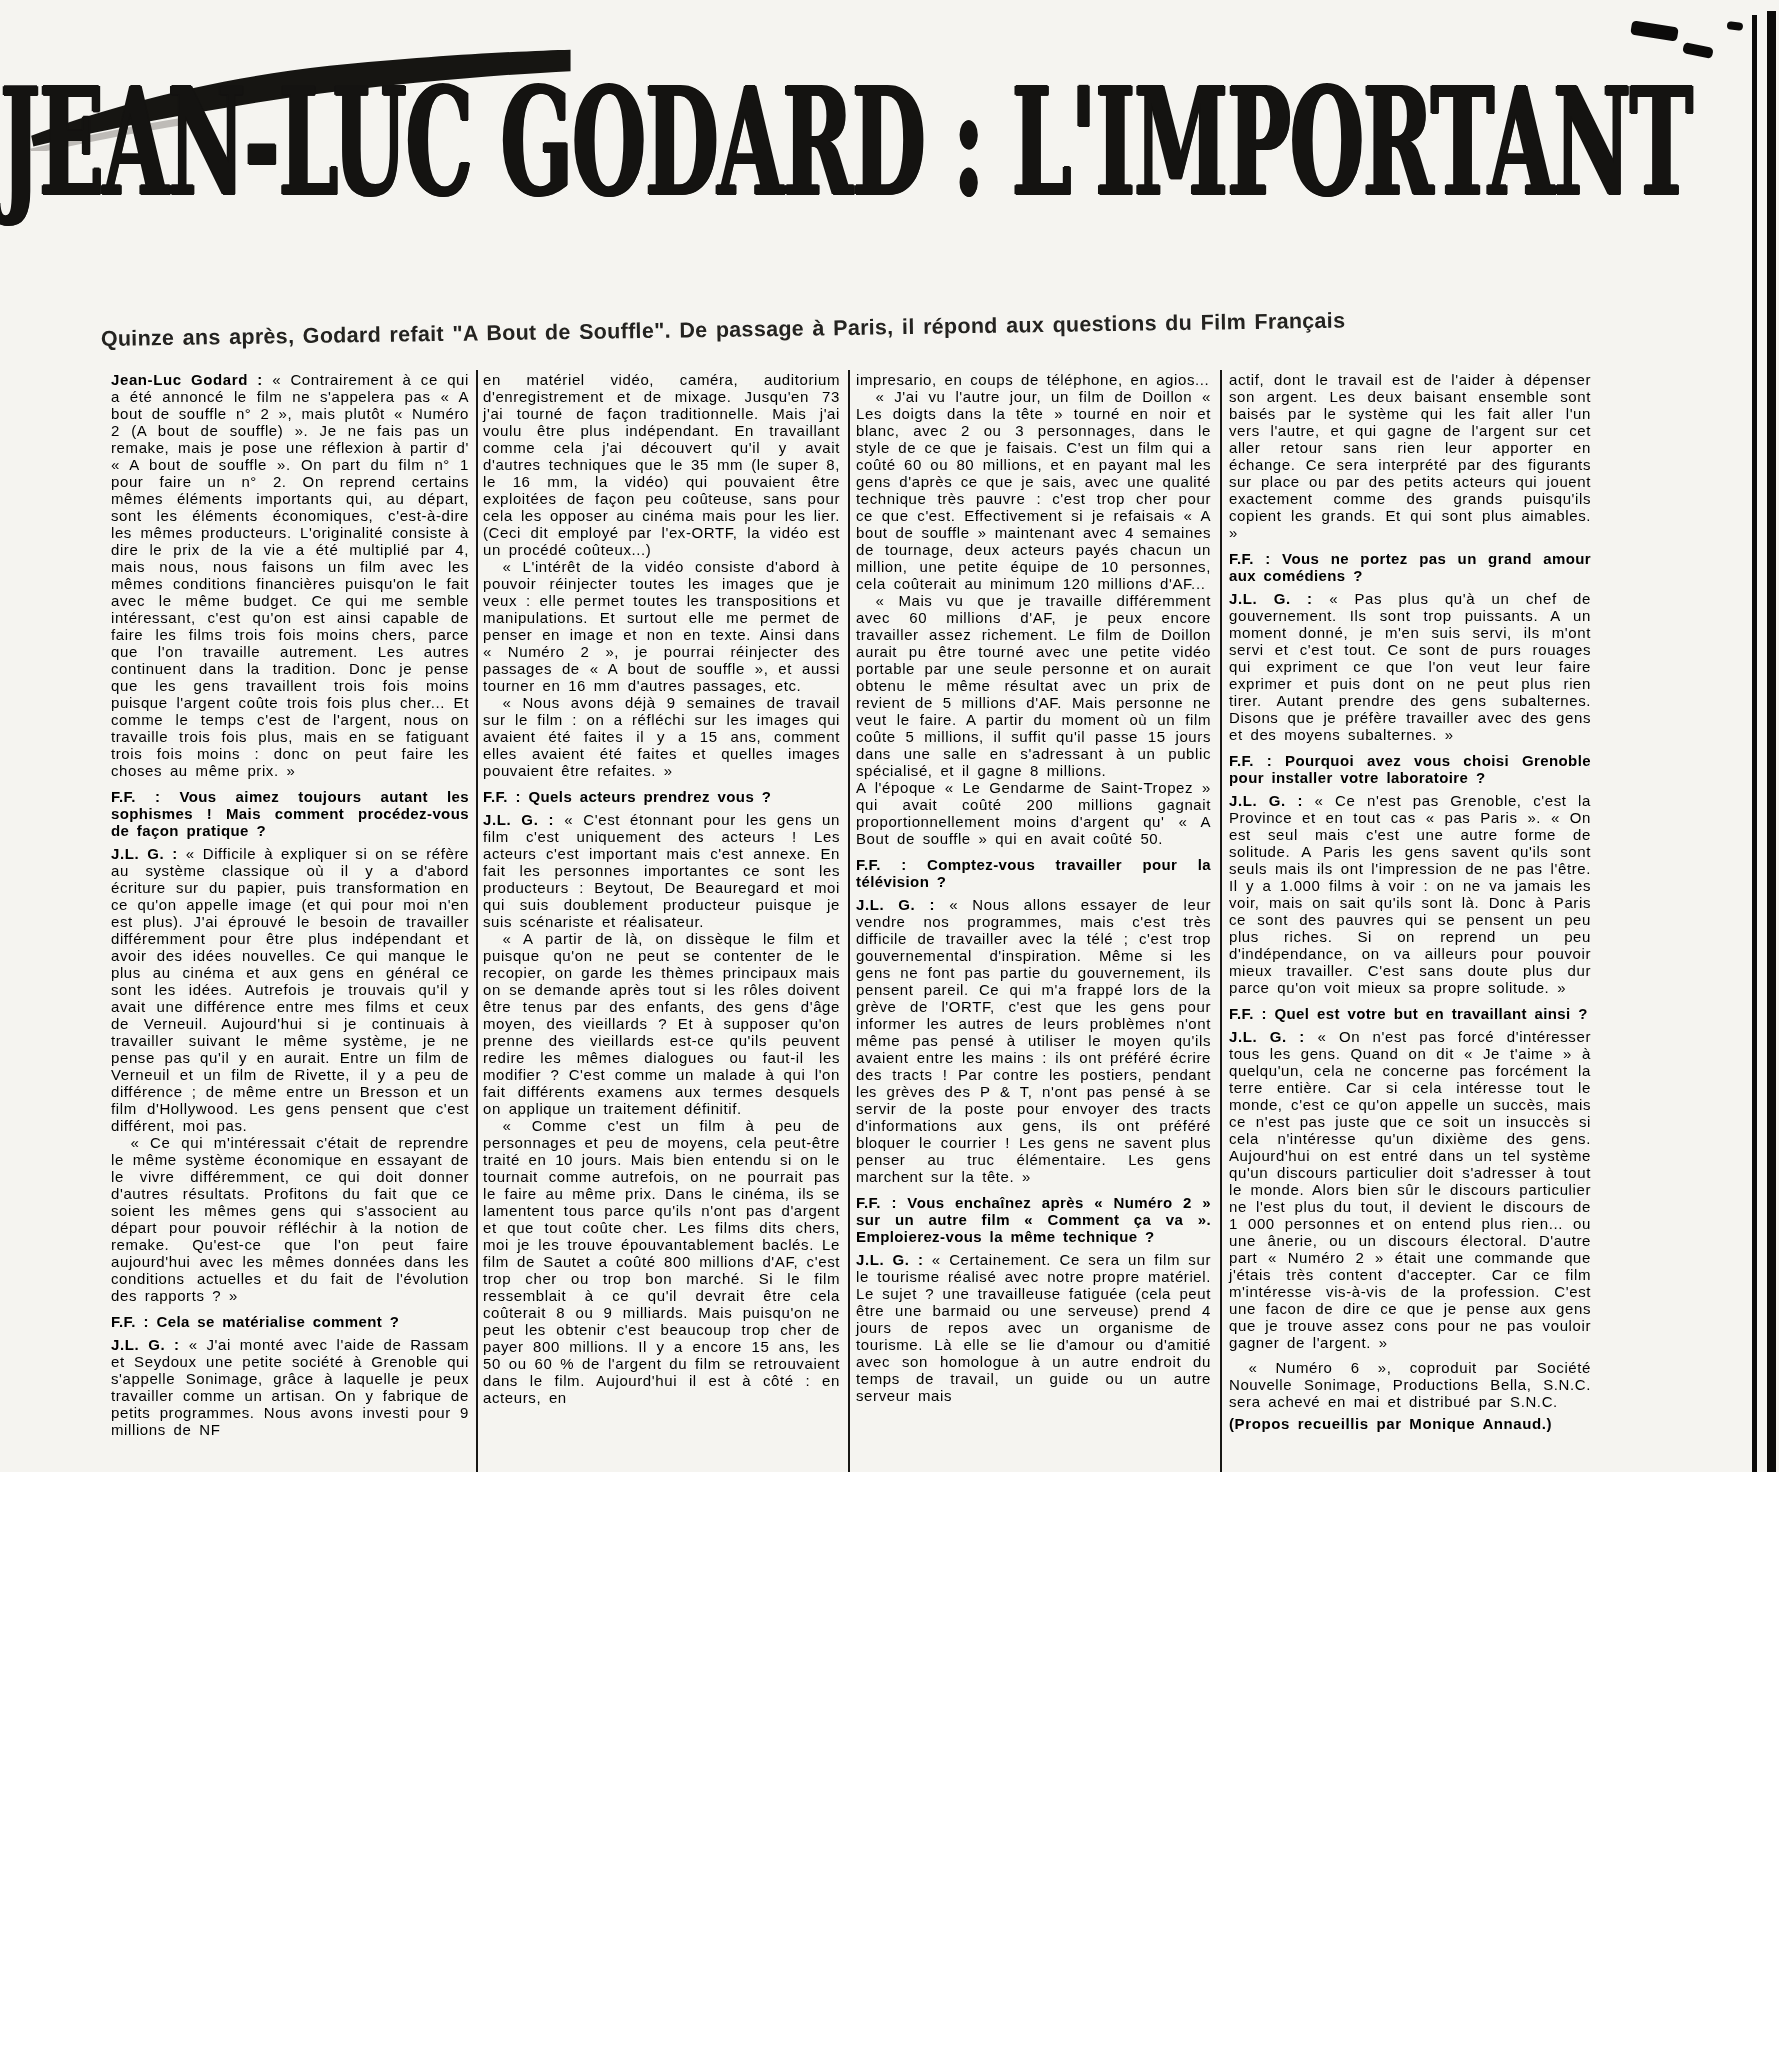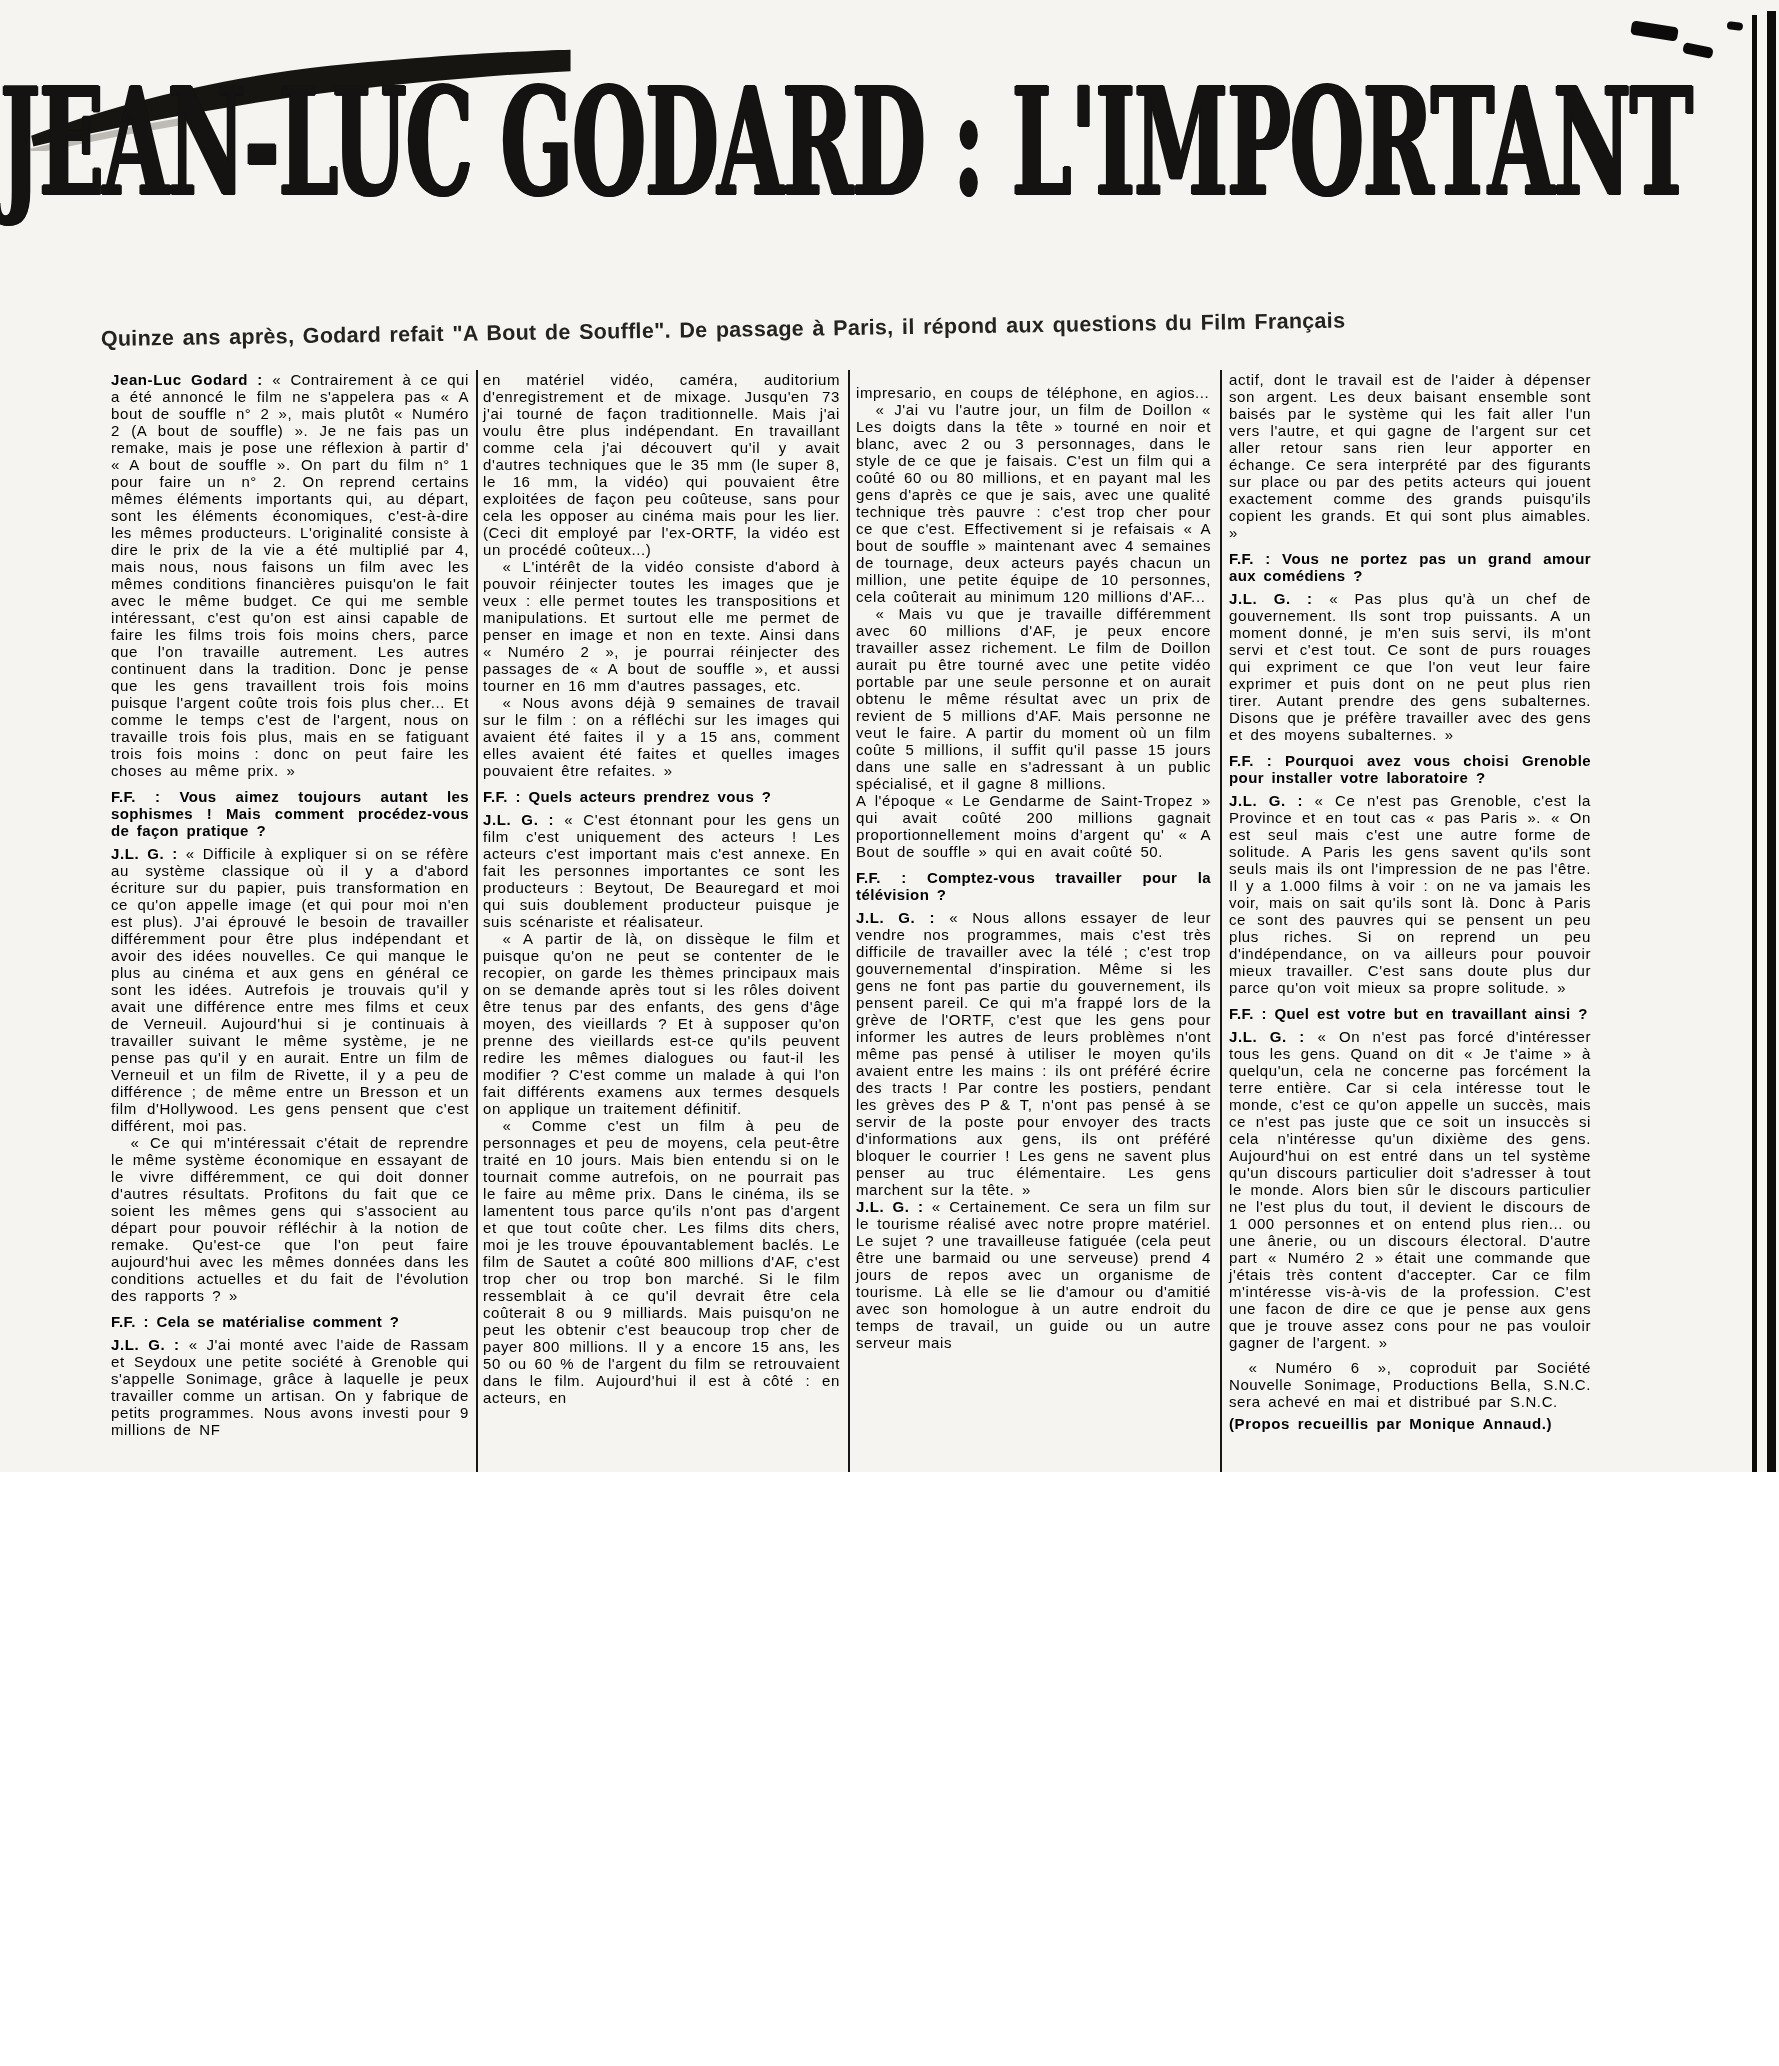--- a/index.html
+++ b/index.html
@@ -39,21 +39,21 @@
   
   .column{
     position:absolute;top:371px;
     font-size:15px;line-height:17px;
     text-align:justify;
     letter-spacing:0.6px;word-spacing:3px;
     color:#000000;
   }
   #col1{left:111px;width:358px;}
   #col2{left:483px;width:357px;}
-  #col3{left:856px;width:355px;margin-top:13px;}
+  #col3{left:856px;width:355px;}
   #col4{left:1229px;width:362px;}
   .blk{margin:0;}
   .blk.indent{text-indent:19.4px;}
   .blk.q{font-weight:bold;margin:8.6px 0 6.5px 0;letter-spacing:0.4px;}
   .blk .lead{font-weight:bold;}
   .blk.note{margin-top:7.5px;}
   .blk.byline{font-weight:bold;margin-top:5.4px;}
   
   .vrule{position:absolute;width:1.6px;background:#181715;}
   #rule1{left:476px;top:370px;height:1395px;}
@@ -101,20 +101,21 @@
       <p class="blk p indent"><span>« A partir de là, on dissèque le film et puisque qu'on ne peut se contenter de le recopier, on garde les thèmes principaux mais on se demande après tout si les rôles doivent être tenus par des enfants, des gens d'âge moyen, des vieillards ? Et à supposer qu'on prenne des vieillards est-ce qu'ils peuvent redire les mêmes dialogues ou faut-il les modifier ? C'est comme un malade à qui l'on fait différents examens aux termes desquels on applique un traitement définitif.</span></p>
       <p class="blk p indent"><span>« Comme c'est un film à peu de personnages et peu de moyens, cela peut-être traité en 10 jours. Mais bien entendu si on le tournait comme autrefois, on ne pourrait pas le faire au même prix. Dans le cinéma, ils se lamentent tous parce qu'ils n'ont pas d'argent et que tout coûte cher. Les films dits chers, moi je les trouve épouvantablement baclés. Le film de Sautet a coûté 800 millions d'AF, c'est trop cher ou trop bon marché. Si le film ressemblait à ce qu'il devrait être cela coûterait 8 ou 9 milliards. Mais puisqu'on ne peut les obtenir c'est beaucoup trop cher de payer 800 millions. Il y a encore 15 ans, les 50 ou 60 % de l'argent du film se retrouvaient dans le film. Aujourd'hui il est à côté : en acteurs, en</span></p>
     </div>
   <div id="col3" class="column">
       <p class="blk p"><span>impresario, en coups de téléphone, en agios...</span></p>
       <p class="blk p indent"><span>« J'ai vu l'autre jour, un film de Doillon « Les doigts dans la tête » tourné en noir et blanc, avec 2 ou 3 personnages, dans le style de ce que je faisais. C'est un film qui a coûté 60 ou 80 millions, et en payant mal les gens d'après ce que je sais, avec une qualité technique très pauvre : c'est trop cher pour ce que c'est. Effectivement si je refaisais « A bout de souffle » maintenant avec 4 semaines de tournage, deux acteurs payés chacun un million, une petite équipe de 10 personnes, cela coûterait au minimum 120 millions d'AF...</span></p>
       <p class="blk p indent"><span>« Mais vu que je travaille différemment avec 60 millions d'AF, je peux encore travailler assez richement. Le film de Doillon aurait pu être tourné avec une petite vidéo portable par une seule personne et on aurait obtenu le même résultat avec un prix de revient de 5 millions d'AF. Mais personne ne veut le faire. A partir du moment où un film coûte 5 millions, il suffit qu'il passe 15 jours dans une salle en s'adressant à un public spécialisé, et il gagne 8 millions.</span></p>
       <p class="blk p"><span>A l'époque « Le Gendarme de Saint-Tropez » qui avait coûté 200 millions gagnait proportionnellement moins d'argent qu' « A Bout de souffle » qui en avait coûté 50.</span></p>
       <p class="blk q"><span>F.F. : Comptez-vous travailler pour la télévision ?</span></p>
       <p class="blk a"><span class="lead">J.L. G. : </span><span>« Nous allons essayer de leur vendre nos programmes, mais c'est très difficile de travailler avec la télé ; c'est trop gouvernemental d'inspiration. Même si les gens ne font pas partie du gouvernement, ils pensent pareil. Ce qui m'a frappé lors de la grève de l'ORTF, c'est que les gens pour informer les autres de leurs problèmes n'ont même pas pensé à utiliser le moyen qu'ils avaient entre les mains : ils ont préféré écrire des tracts ! Par contre les postiers, pendant les grèves des P &amp; T, n'ont pas pensé à se servir de la poste pour envoyer des tracts d'informations aux gens, ils ont préféré bloquer le courrier ! Les gens ne savent plus penser au truc élémentaire. Les gens marchent sur la tête. »</span></p>
+      <p class="blk q"><span>F.F. : Vous enchaînez après « Numéro 2 » sur un autre film « Comment ça va ». Emploierez-vous la même technique ?</span></p>
       <p class="blk a"><span class="lead">J.L. G. : </span><span>« Certainement. Ce sera un film sur le tourisme réalisé avec notre propre matériel. Le sujet ? une travailleuse fatiguée (cela peut être une barmaid ou une serveuse) prend 4 jours de repos avec un organisme de tourisme. Là elle se lie d'amour ou d'amitié avec son homologue à un autre endroit du temps de travail, un guide ou un autre serveur mais</span></p>
     </div>
   <div id="col4" class="column">
       <p class="blk p"><span>actif, dont le travail est de l'aider à dépenser son argent. Les deux baisant ensemble sont baisés par le système qui les fait aller l'un vers l'autre, et qui gagne de l'argent sur cet aller retour sans rien leur apporter en échange. Ce sera interprété par des figurants sur place ou par des petits acteurs qui jouent exactement comme des grands puisqu'ils copient les grands. Et qui sont plus aimables. »</span></p>
       <p class="blk q"><span>F.F. : Vous ne portez pas un grand amour aux comédiens ?</span></p>
       <p class="blk a"><span class="lead">J.L. G. : </span><span>« Pas plus qu'à un chef de gouvernement. Ils sont trop puissants. A un moment donné, je m'en suis servi, ils m'ont servi et c'est tout. Ce sont de purs rouages qui expriment ce que l'on veut leur faire exprimer et puis dont on ne peut plus rien tirer. Autant prendre des gens subalternes. Disons que je préfère travailler avec des gens et des moyens subalternes. »</span></p>
       <p class="blk q"><span>F.F. : Pourquoi avez vous choisi Grenoble pour installer votre laboratoire ?</span></p>
       <p class="blk a"><span class="lead">J.L. G. : </span><span>« Ce n'est pas Grenoble, c'est la Province et en tout cas « pas Paris ». « On est seul mais c'est une autre forme de solitude. A Paris les gens savent qu'ils sont seuls mais ils ont l'impression de ne pas l'être. Il y a 1.000 films à voir : on ne va jamais les voir, mais on sait qu'ils sont là. Donc à Paris ce sont des pauvres qui se pensent un peu plus riches. Si on reprend un peu d'indépendance, on va ailleurs pour pouvoir mieux travailler. C'est sans doute plus dur parce qu'on voit mieux sa propre solitude. »</span></p>
       <p class="blk q"><span>F.F. : Quel est votre but en travaillant ainsi ?</span></p>
       <p class="blk a"><span class="lead">J.L. G. : </span><span>« On n'est pas forcé d'intéresser tous les gens. Quand on dit « Je t'aime » à quelqu'un, cela ne concerne pas forcément la terre entière. Car si cela intéresse tout le monde, c'est ce qu'on appelle un succès, mais ce n'est pas juste que ce soit un insuccès si cela n'intéresse qu'un dixième des gens. Aujourd'hui on est entré dans un tel système qu'un discours particulier doit s'adresser à tout le monde. Alors bien sûr le discours particulier ne l'est plus du tout, il devient le discours de 1 000 personnes et on entend plus rien... ou une ânerie, ou un discours électoral. D'autre part « Numéro 2 » était une commande que j'étais très content d'accepter. Car ce film m'intéresse vis-à-vis de la profession. C'est une facon de dire ce que je pense aux gens que je trouve assez cons pour ne pas vouloir gagner de l'argent. »</span></p>

